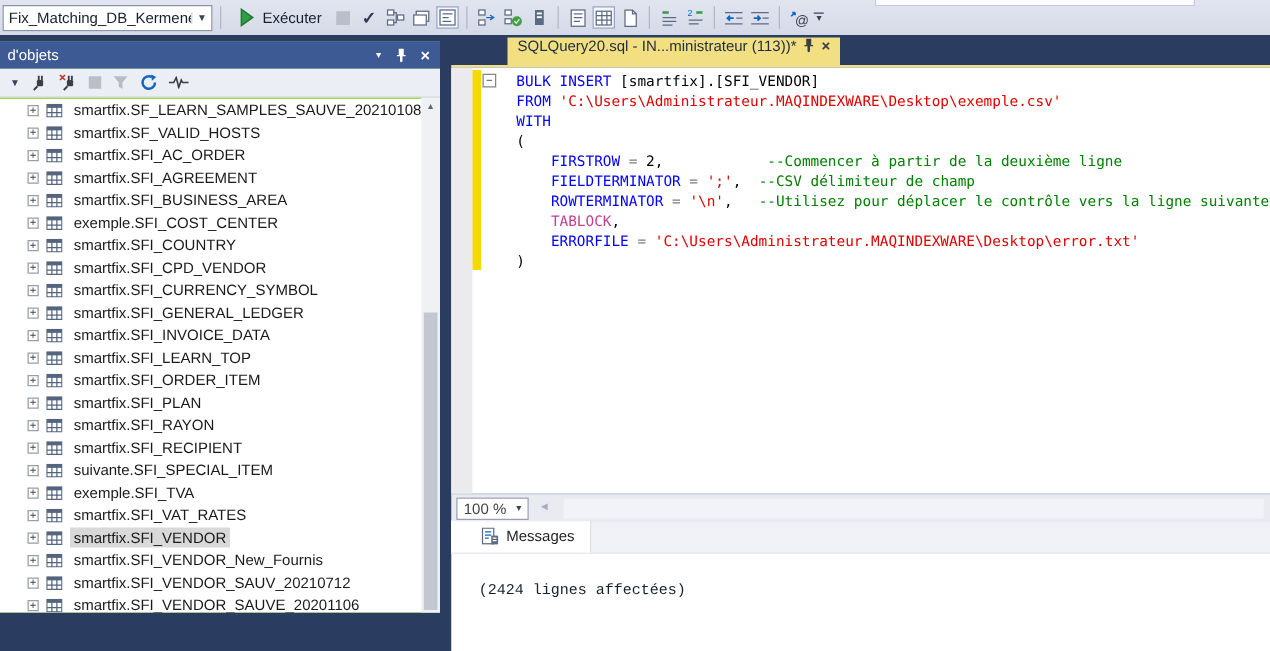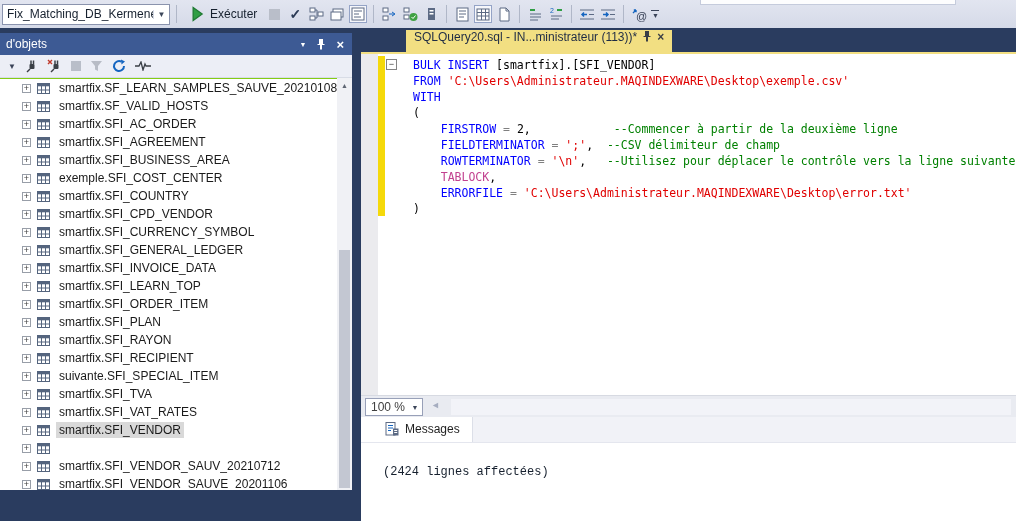--- a/index.html
+++ b/index.html
@@ -435,21 +435,21 @@
       </div>
       <div class="tree-row">
         <span class="expander">+</span>
         <svg class="tbl-ico" width="13" height="11" viewBox="0 0 13 11">
           <rect x="0.5" y="0.5" width="12" height="10" fill="#fff" stroke="#55657e"></rect>
           <rect x="0.5" y="0.5" width="12" height="2.8" fill="#55657e"></rect>
           <line x1="0.5" y1="7" x2="12.5" y2="7" stroke="#55657e"></line>
           <line x1="4.5" y1="0.5" x2="4.5" y2="10.5" stroke="#55657e"></line>
           <line x1="8.5" y1="0.5" x2="8.5" y2="10.5" stroke="#55657e"></line>
         </svg>
-        <span class="tlabel">smartfix.SFI_TVA</span>
+        <span class="tlabel">exemple.SFI_TVA</span>
       </div>
       <div class="tree-row">
         <span class="expander">+</span>
         <svg class="tbl-ico" width="13" height="11" viewBox="0 0 13 11">
           <rect x="0.5" y="0.5" width="12" height="10" fill="#fff" stroke="#55657e"></rect>
           <rect x="0.5" y="0.5" width="12" height="2.8" fill="#55657e"></rect>
           <line x1="0.5" y1="7" x2="12.5" y2="7" stroke="#55657e"></line>
           <line x1="4.5" y1="0.5" x2="4.5" y2="10.5" stroke="#55657e"></line>
           <line x1="8.5" y1="0.5" x2="8.5" y2="10.5" stroke="#55657e"></line>
         </svg>
@@ -468,20 +468,21 @@
       </div>
       <div class="tree-row">
         <span class="expander">+</span>
         <svg class="tbl-ico" width="13" height="11" viewBox="0 0 13 11">
           <rect x="0.5" y="0.5" width="12" height="10" fill="#fff" stroke="#55657e"></rect>
           <rect x="0.5" y="0.5" width="12" height="2.8" fill="#55657e"></rect>
           <line x1="0.5" y1="7" x2="12.5" y2="7" stroke="#55657e"></line>
           <line x1="4.5" y1="0.5" x2="4.5" y2="10.5" stroke="#55657e"></line>
           <line x1="8.5" y1="0.5" x2="8.5" y2="10.5" stroke="#55657e"></line>
         </svg>
+        <span class="tlabel">smartfix.SFI_VENDOR_New_Fournis</span>
       </div>
       <div class="tree-row">
         <span class="expander">+</span>
         <svg class="tbl-ico" width="13" height="11" viewBox="0 0 13 11">
           <rect x="0.5" y="0.5" width="12" height="10" fill="#fff" stroke="#55657e"></rect>
           <rect x="0.5" y="0.5" width="12" height="2.8" fill="#55657e"></rect>
           <line x1="0.5" y1="7" x2="12.5" y2="7" stroke="#55657e"></line>
           <line x1="4.5" y1="0.5" x2="4.5" y2="10.5" stroke="#55657e"></line>
           <line x1="8.5" y1="0.5" x2="8.5" y2="10.5" stroke="#55657e"></line>
         </svg>

